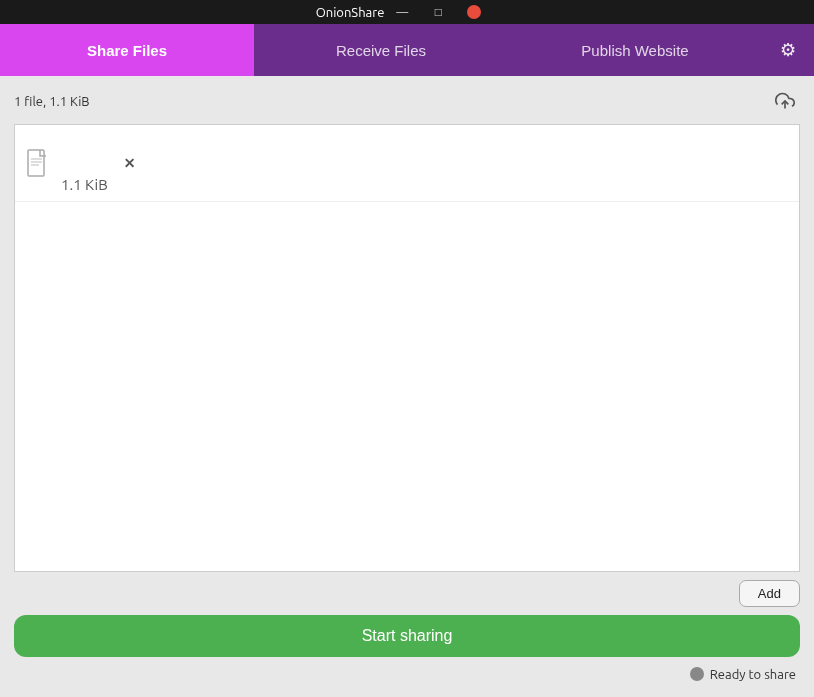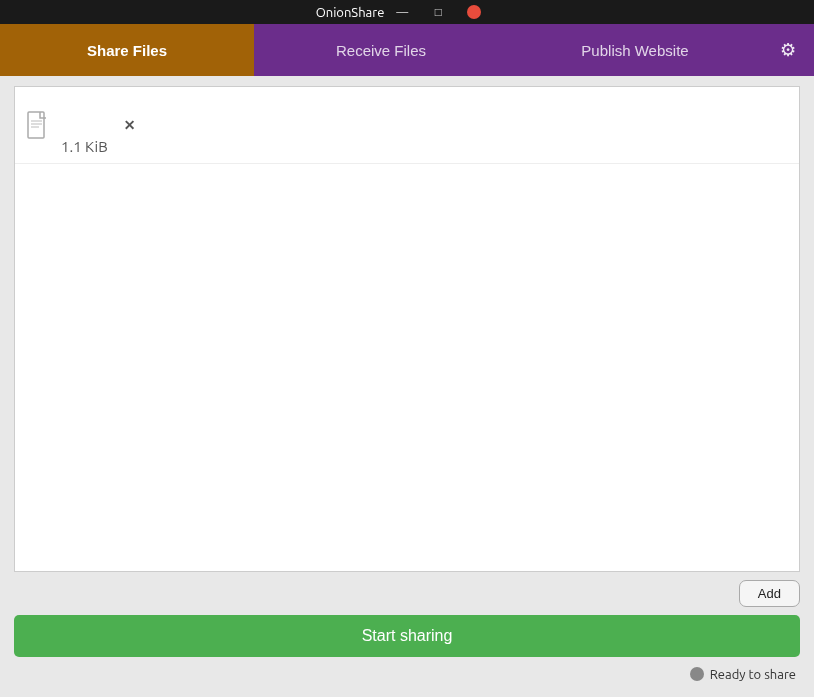--- a/index.html
+++ b/index.html
@@ -73,21 +73,21 @@
       color: rgba(255,255,255,0.8);
       font-size: 15px;
       font-weight: 400;
       cursor: pointer;
       border: none;
       background: transparent;
       outline: none;
     }
 
     .tab.active {
-      background: #a16207;
+      background: #d946ef;
       color: #ffffff;
       font-weight: 600;
     }
 
     .settings-btn {
       width: 52px;
       display: flex;
       align-items: center;
       justify-content: center;
       cursor: pointer;
@@ -231,21 +231,21 @@
       cursor: pointer;
       color: #222;
     }
 
     
     .start-sharing-btn {
       width: 100%;
       padding: 12px;
       background: #4caf50;
       border: none;
-      border-radius: 5px;
+      border-radius: 12px;
       color: #ffffff;
       font-size: 16px;
       font-weight: 500;
       cursor: pointer;
       outline: none;
       margin-bottom: 10px;
     }
 
     
     .footer-status {
@@ -293,20 +293,30 @@
   <button class="tab active">Share Files</button>
   <button class="tab">Receive Files</button>
   <button class="tab">Publish Website</button>
   <button class="settings-btn">
     <span>⚙</span>
   </button>
 </div>
 
 <div class="main-content">
 
+  <div class="file-count-bar">
+    <span class="file-count-text">1 file, 1.1 KiB</span>
+    <button class="upload-icon-btn">
+      <svg viewBox="0 0 24 24" width="20" height="20" fill="none" stroke="#555" stroke-width="2">
+        <polyline points="16 16 12 12 8 16"></polyline>
+        <line x1="12" y1="12" x2="12" y2="21"></line>
+        <path d="M20.39 18.39A5 5 0 0 0 18 9h-1.26A8 8 0 1 0 3 16.3"></path>
+      </svg>
+    </button>
+  </div>
 
   <div class="file-list-container">
     <div class="file-list-scroll">
 
       <div class="file-item">
         <div class="file-icon">
           <svg viewBox="0 0 24 28">
             <rect x="1" y="1" width="16" height="26" rx="1" ry="1" fill="white" stroke="#aaa" stroke-width="1.5"></rect>
             <polyline points="13,1 13,7 19,7" fill="none" stroke="#aaa" stroke-width="1.5"></polyline>
             <line x1="4" y1="10" x2="15" y2="10" stroke="#bbb" stroke-width="1"></line>

